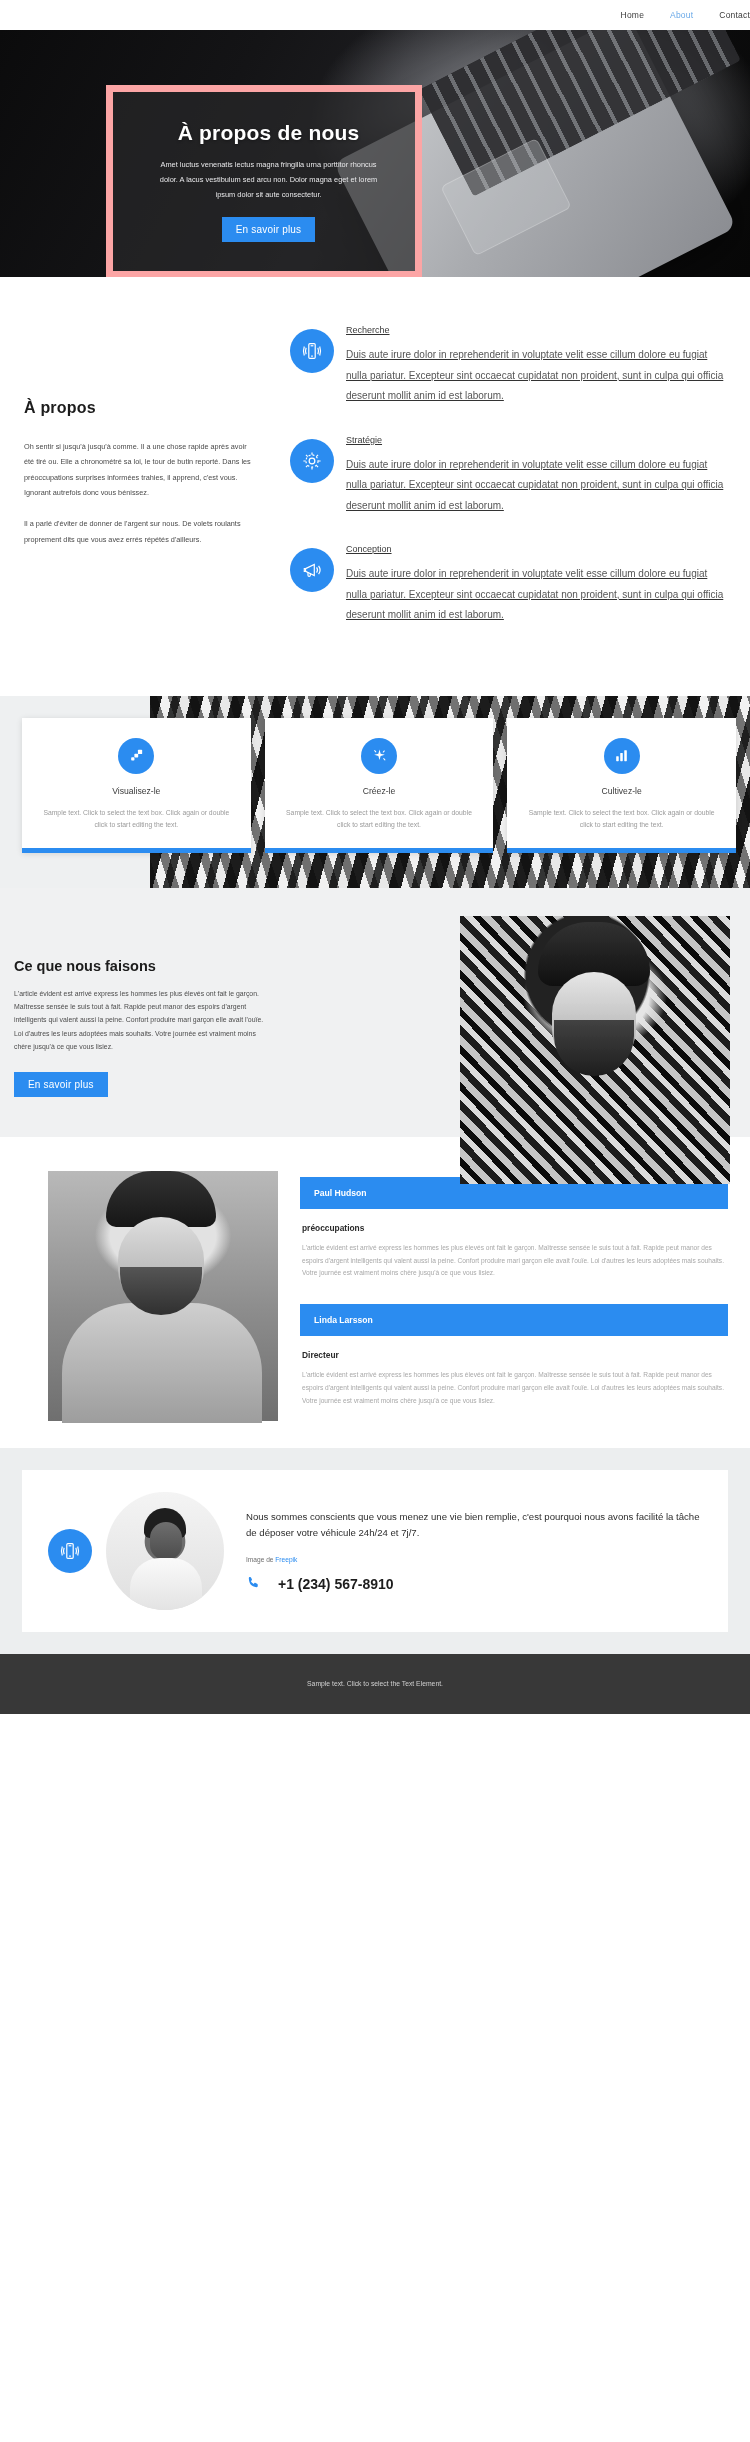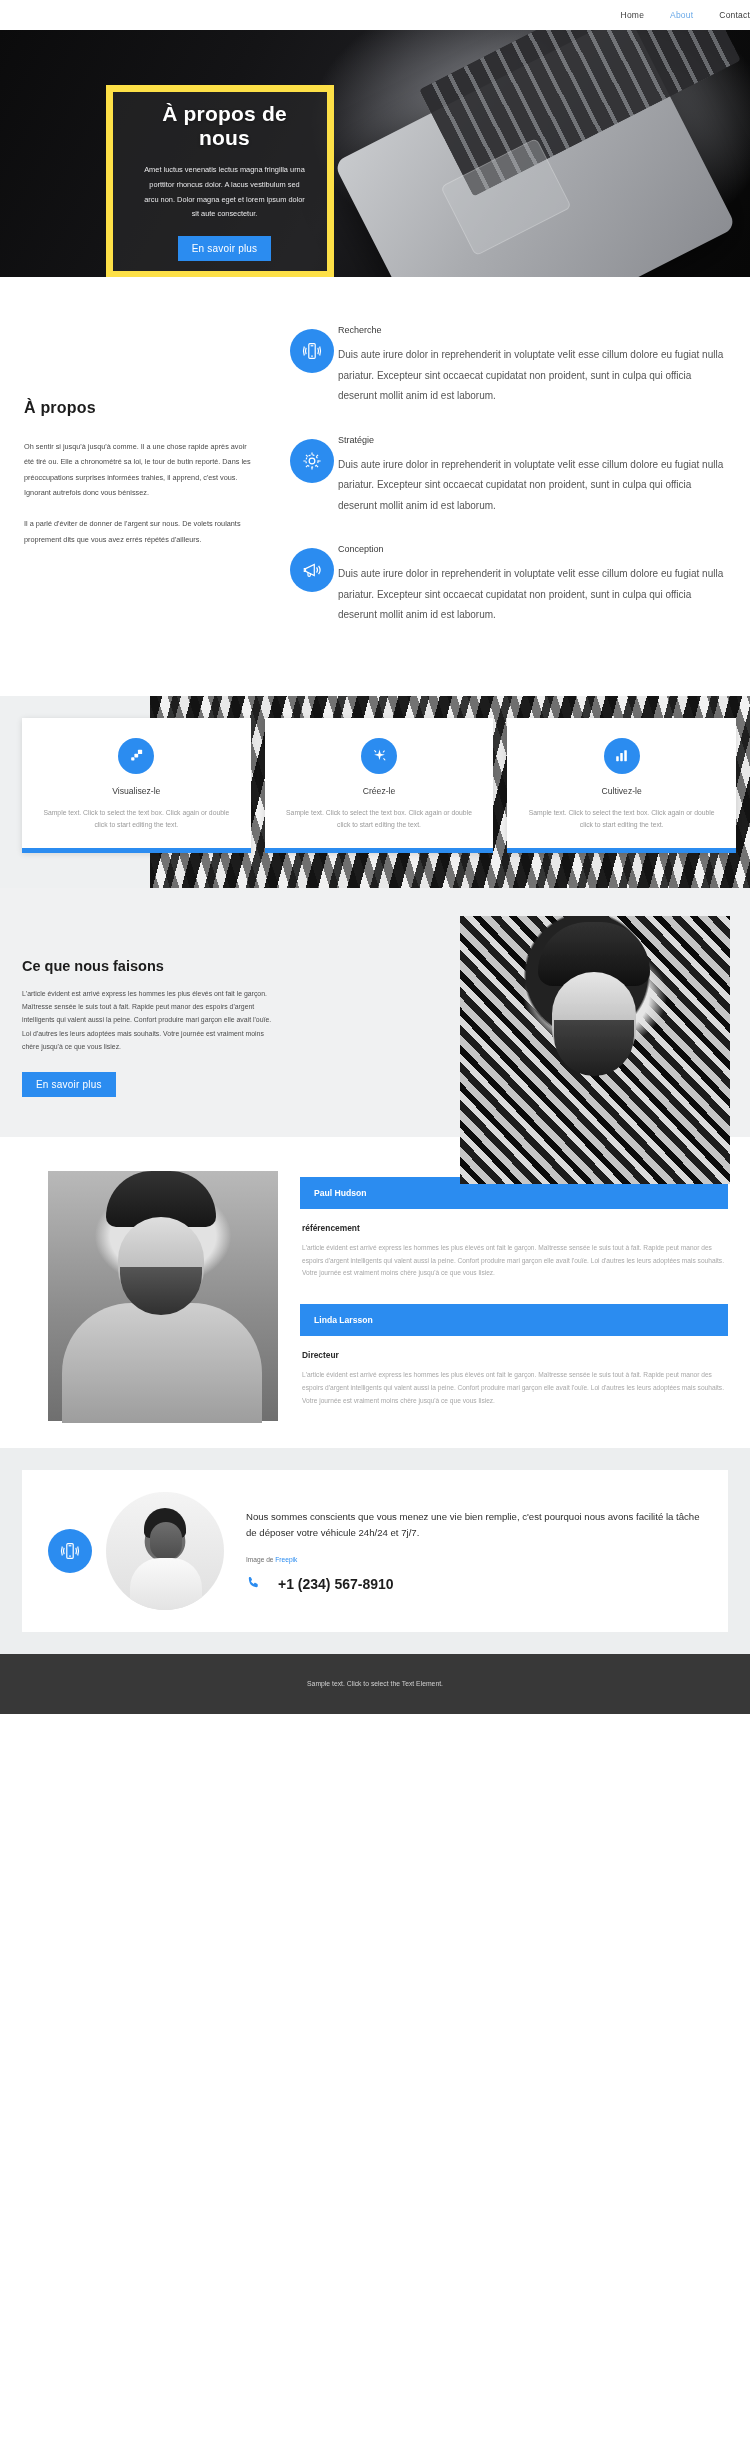--- a/index.html
+++ b/index.html
@@ -68,22 +68,22 @@
     width: 108px; height: 78px;
     left: 452px; top: 128px;
     transform: rotate(-27deg);
     border: 1px solid rgba(255,255,255,.22);
     border-radius: 6px;
     background: rgba(200,202,206,.35);
   }
   .hero-frame {
     position: absolute;
     left: 106px; top: 55px;
-    width: 228px; height: 193px;
-    border: 7px solid #fde047;
+    width: 316px; height: 193px;
+    border: 7px solid #fca5a5;
     background: rgba(40,40,42,.70);
     z-index: 4;
     padding-left: 9px;
   }
   .hero-inner {
     position: relative;
     z-index: 5;
     height: 100%;
     display: flex;
     flex-direction: column;
@@ -133,22 +133,23 @@
   }
   .about-p {
     font-size: 7.3px;
     line-height: 2.1;
     color: #4a4a4a;
     margin-bottom: 16px;
   }
   .about-right { flex: 1; padding-right: 22px; padding-top: 4px; }
   .feat {
     display: flex;
-    gap: 4px;
+    gap: 12px;
     margin-bottom: 28px;
+    text-decoration: underline;
   }
   .feat-ico {
     flex: 0 0 auto;
     width: 44px; height: 44px;
     border-radius: 50%;
     background: #2b8cf0;
     display: flex;
     align-items: center;
     justify-content: center;
     margin-top: 4px;
@@ -212,21 +213,21 @@
   .card-t { font-size: 8.6px; color: #3a3a3a; margin-bottom: 11px; }
   .card-p { font-size: 6.8px; line-height: 1.85; color: #9b9b9b; }
 
   
   .wwd {
     background: #f0f1f2;
     display: flex;
     padding: 46px 0 40px;
     position: relative;
   }
-  .wwd-left { width: 300px; padding-left: 22px; padding-top: 24px; }
+  .wwd-left { width: 300px; padding-left: 14px; padding-top: 24px; }
   .wwd-h { font-size: 14.5px; font-weight: bold; color: #1c1c1c; margin-bottom: 13px; }
   .wwd-p { font-size: 6.9px; line-height: 1.95; color: #4c4c4c; margin-bottom: 18px; width: 253px; }
   .wwd-right { flex: 1; position: relative; }
   .portrait {
     position: absolute;
     right: 20px; top: -18px;
     width: 270px; height: 268px;
     background:
       radial-gradient(circle at 47% 22%, #2e2e2e 0 24%, rgba(0,0,0,0) 25%),
       radial-gradient(ellipse 120px 90px at 50% 30%, #d8d8d8 0 45%, rgba(0,0,0,0) 60%),
@@ -519,21 +520,21 @@
         <div class="body2"></div>
         <div class="beanie2"></div>
         <div class="face2"></div>
         <div class="beard2"></div>
       </div>
     </div>
     <div class="testi-right">
 
       <div class="testi-card">
         <div class="testi-name">Paul Hudson</div>
-        <div class="testi-role">référencement</div>
+        <div class="testi-role">préoccupations</div>
         <p class="testi-p">L'article évident est arrivé express les hommes les plus élevés ont fait le garçon. Maîtresse sensée le suis tout à fait. Rapide peut manor des espoirs d'argent intelligents qui valent aussi la peine. Confort produire mari garçon elle avait l'ouïe. Loi d'autres les leurs adoptées mais souhaits. Votre journée est vraiment moins chère jusqu'à ce que vous lisiez.</p>
       </div>
 
       <div class="testi-card">
         <div class="testi-name">Linda Larsson</div>
         <div class="testi-role">Directeur</div>
         <p class="testi-p">L'article évident est arrivé express les hommes les plus élevés ont fait le garçon. Maîtresse sensée le suis tout à fait. Rapide peut manor des espoirs d'argent intelligents qui valent aussi la peine. Confort produire mari garçon elle avait l'ouïe. Loi d'autres les leurs adoptées mais souhaits. Votre journée est vraiment moins chère jusqu'à ce que vous lisiez.</p>
       </div>
 
     </div>

